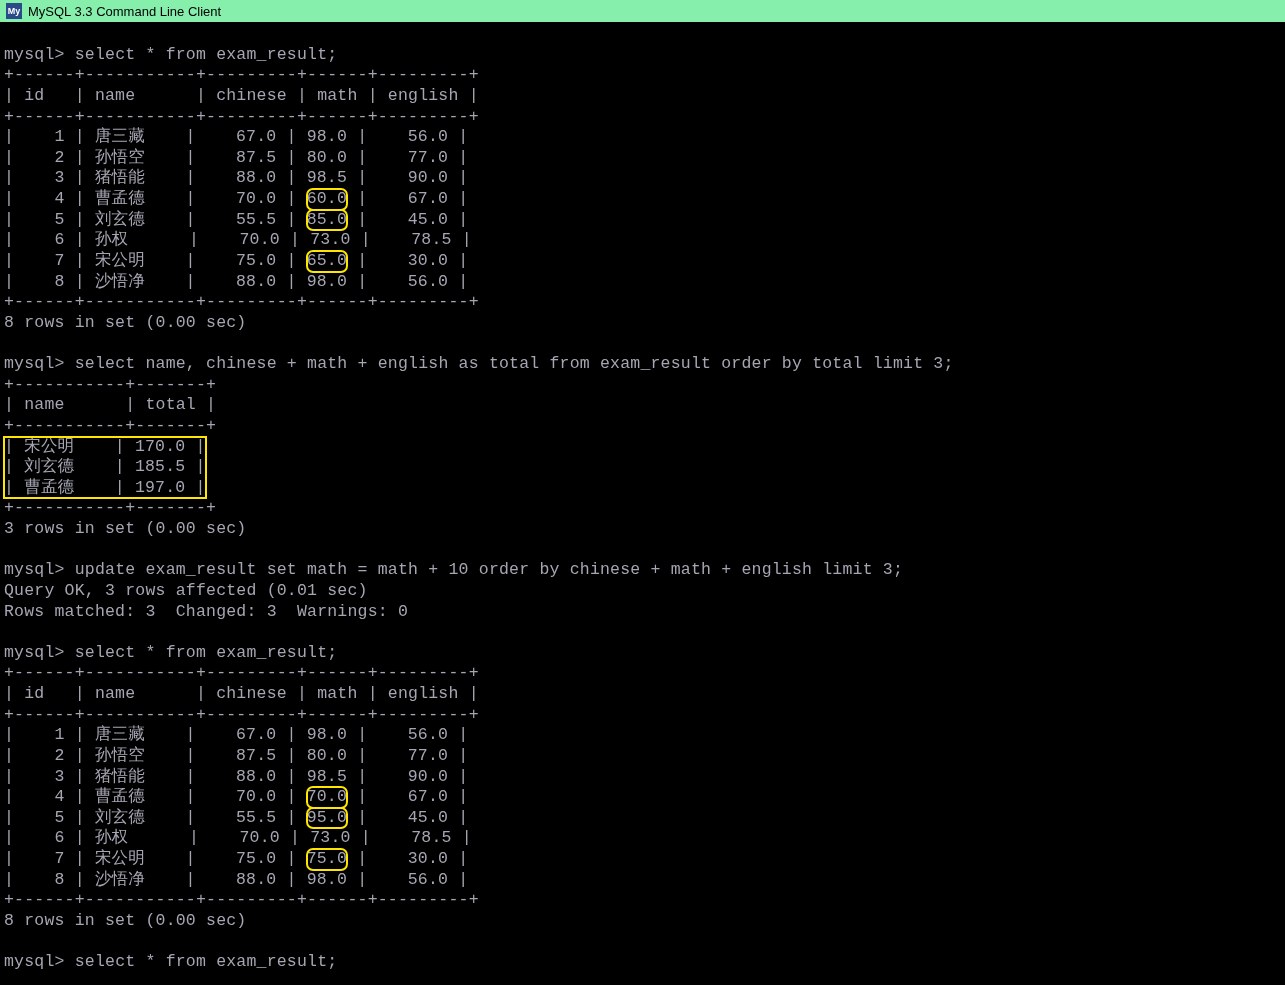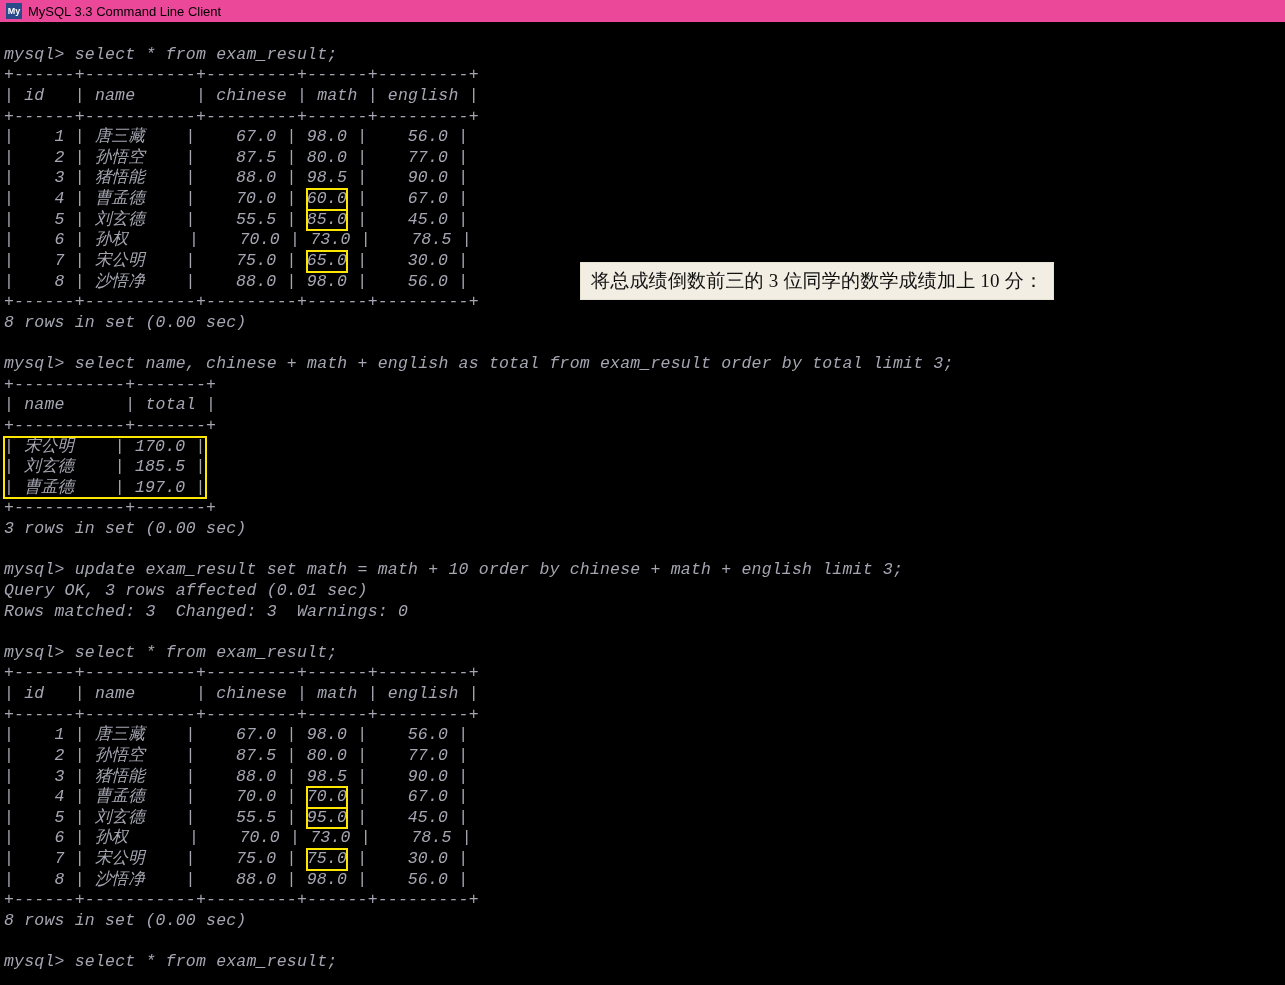--- a/index.html
+++ b/index.html
@@ -4,21 +4,21 @@
 <style>
   body {
     margin: 0;
     padding: 0;
     background: #fff;
     font-family: "Consolas", "Courier New", monospace;
     font-size: 16px;
     width: 1285px;
   }
   .title-bar {
-    background: #ec4899;
+    background: #86efac;
     color: #000;
     font-family: "Segoe UI", Arial, sans-serif;
     font-size: 13px;
     padding: 3px 6px;
     display: flex;
     align-items: center;
     gap: 6px;
     border-bottom: 0 solid #ccc;
   }
   .title-icon {
@@ -49,27 +49,26 @@
     left: 580px;
     top: 240px;
     background: #f2eee3;
     color: #111;
     font-family: "SimSun","NSimSun",serif;
     font-size: 19px;
     padding: 6px 10px;
     border: 1px solid #e8e2d4;
     white-space: nowrap;
   }
-  .row { display:block;font-style:italic; }
-  .box-outline { outline:2px solid #ffe600; outline-offset:-1px; display:inline-block; }
+  .row { display:block; }
+  .box-outline { outline:2px solid #ffe600; outline-offset:-1px; display:inline-block;border-radius:6px; }
 </style>
 </head>
 <body>
 
 <div class="title-bar">
   <span class="title-icon">My</span>
   <span>MySQL 3.3 Command Line Client</span>
 </div>
 
 <div class="terminal">
 <div id="term-content"><div class="row"><span class="prompt">mysql&gt; </span><span class="cmd">select * from exam_result;</span></div><div class="row"><span class="sep">+------+-----------+---------+------+---------+</span></div><div class="row"><span class="out">| id   | name      | chinese | math | english |</span></div><div class="row"><span class="sep">+------+-----------+---------+------+---------+</span></div><div class="row"><span class="out">|    1 | </span><span class="out">唐三藏   </span><span class="out"> |    67.0 | </span><span class="out">98.0</span><span class="out"> |    56.0 |</span></div><div class="row"><span class="out">|    2 | </span><span class="out">孙悟空   </span><span class="out"> |    87.5 | </span><span class="out">80.0</span><span class="out"> |    77.0 |</span></div><div class="row"><span class="out">|    3 | </span><span class="out">猪悟能   </span><span class="out"> |    88.0 | </span><span class="out">98.5</span><span class="out"> |    90.0 |</span></div><div class="row"><span class="out">|    4 | </span><span class="out">曹孟德   </span><span class="out"> |    70.0 | </span><span class="out box-outline">60.0</span><span class="out"> |    67.0 |</span></div><div class="row"><span class="out">|    5 | </span><span class="out">刘玄德   </span><span class="out"> |    55.5 | </span><span class="out box-outline">85.0</span><span class="out"> |    45.0 |</span></div><div class="row"><span class="out">|    6 | </span><span class="out">孙权     </span><span class="out"> |    70.0 | </span><span class="out">73.0</span><span class="out"> |    78.5 |</span></div><div class="row"><span class="out">|    7 | </span><span class="out">宋公明   </span><span class="out"> |    75.0 | </span><span class="out box-outline">65.0</span><span class="out"> |    30.0 |</span></div><div class="row"><span class="out">|    8 | </span><span class="out">沙悟净   </span><span class="out"> |    88.0 | </span><span class="out">98.0</span><span class="out"> |    56.0 |</span></div><div class="row"><span class="sep">+------+-----------+---------+------+---------+</span></div><div class="row"><span class="out">8 rows in set (0.00 sec)</span></div><div class="row"><span>&nbsp;</span></div><div class="row"><span class="prompt">mysql&gt; </span><span class="cmd">select name, chinese + math + english as total from exam_result order by total limit 3;</span></div><div class="row"><span class="sep">+-----------+-------+</span></div><div class="row"><span class="out">| name      | total |</span></div><div class="row"><span class="sep">+-----------+-------+</span></div><div style="display: inline-block; outline: rgb(255, 230, 0) solid 2px; outline-offset: -1px;"><div class="row"><span class="out">| 宋公明    | 170.0 |</span></div><div class="row"><span class="out">| 刘玄德    | 185.5 |</span></div><div class="row"><span class="out">| 曹孟德    | 197.0 |</span></div></div><div class="row"><span class="sep">+-----------+-------+</span></div><div class="row"><span class="out">3 rows in set (0.00 sec)</span></div><div class="row"><span>&nbsp;</span></div><div class="row"><span class="prompt">mysql&gt; </span><span class="cmd">update exam_result set math = math + 10 order by chinese + math + english limit 3;</span></div><div class="row"><span class="out">Query OK, 3 rows affected (0.01 sec)</span></div><div class="row"><span class="out">Rows matched: 3  Changed: 3  Warnings: 0</span></div><div class="row"><span>&nbsp;</span></div><div class="row"><span class="prompt">mysql&gt; </span><span class="cmd">select * from exam_result;</span></div><div class="row"><span class="sep">+------+-----------+---------+------+---------+</span></div><div class="row"><span class="out">| id   | name      | chinese | math | english |</span></div><div class="row"><span class="sep">+------+-----------+---------+------+---------+</span></div><div class="row"><span class="out">|    1 | </span><span class="out">唐三藏   </span><span class="out"> |    67.0 | </span><span class="out">98.0</span><span class="out"> |    56.0 |</span></div><div class="row"><span class="out">|    2 | </span><span class="out">孙悟空   </span><span class="out"> |    87.5 | </span><span class="out">80.0</span><span class="out"> |    77.0 |</span></div><div class="row"><span class="out">|    3 | </span><span class="out">猪悟能   </span><span class="out"> |    88.0 | </span><span class="out">98.5</span><span class="out"> |    90.0 |</span></div><div class="row"><span class="out">|    4 | </span><span class="out">曹孟德   </span><span class="out"> |    70.0 | </span><span class="out box-outline">70.0</span><span class="out"> |    67.0 |</span></div><div class="row"><span class="out">|    5 | </span><span class="out">刘玄德   </span><span class="out"> |    55.5 | </span><span class="out box-outline">95.0</span><span class="out"> |    45.0 |</span></div><div class="row"><span class="out">|    6 | </span><span class="out">孙权     </span><span class="out"> |    70.0 | </span><span class="out">73.0</span><span class="out"> |    78.5 |</span></div><div class="row"><span class="out">|    7 | </span><span class="out">宋公明   </span><span class="out"> |    75.0 | </span><span class="out box-outline">75.0</span><span class="out"> |    30.0 |</span></div><div class="row"><span class="out">|    8 | </span><span class="out">沙悟净   </span><span class="out"> |    88.0 | </span><span class="out">98.0</span><span class="out"> |    56.0 |</span></div><div class="row"><span class="sep">+------+-----------+---------+------+---------+</span></div><div class="row"><span class="out">8 rows in set (0.00 sec)</span></div><div class="row"><span>&nbsp;</span></div><div class="row"><span class="prompt">mysql&gt; </span><span class="cmd">select * from exam_result;</span></div></div>
-<div class="note-box">将总成绩倒数前三的 3 位同学的数学成绩加上 10 分：</div>
 </div>
 
 </body></html>

